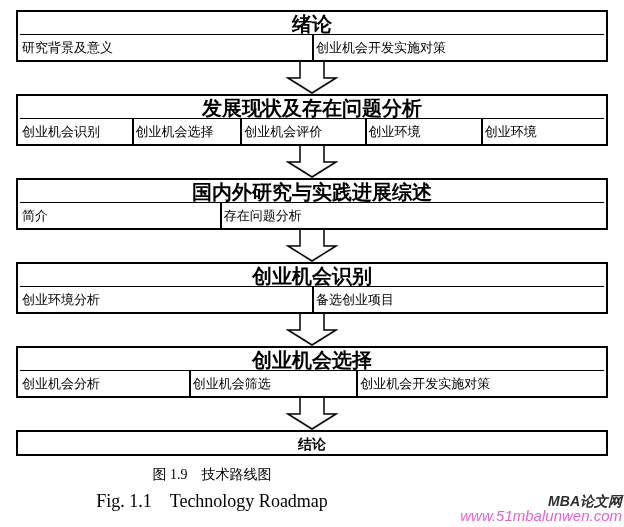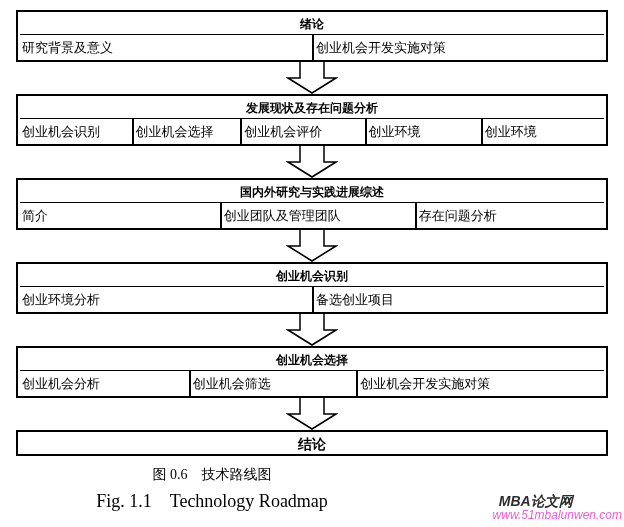--- a/index.html
+++ b/index.html
@@ -18,21 +18,21 @@
     top: 10px;
     width: 592px;
   }
   .flow-section {
     border: 2px solid #000;
     background: #fff;
   }
   .sec-header {
     text-align: center;
     font-weight: bold;
-    font-size: 12px;
+    font-size: 20px;
     line-height: 16px;
     padding: 4px 0 2px 0;
     color: #000;
   }
   .sec-row {
     display: flex;
     margin: 0 2px;
     border-top: 1px solid #000;
   }
   .cell {
@@ -71,32 +71,32 @@
     text-align: center;
     font-family: "Liberation Serif", "DejaVu Serif", serif;
     color: #000;
   }
   .cap-zh { font-size: 14px; line-height: 18px; }
   .cap-en { font-size: 18px; line-height: 18px; margin-top: 8px; }
   .watermark {
     position: absolute;
     right: 2px;
     top: 493px;
-    text-align: center;
+    text-align: right;
     font-style: italic;
   }
   .wm-name {
     font-size: 14px;
     font-weight: bold;
     line-height: 16px;
     color: #2d2d2d;
     font-family: "Liberation Sans", "DejaVu Sans", sans-serif;
   }
   .wm-url {
-    font-size: 12px;
+    font-size: 15px;
     line-height: 13px;
     color: #e85fd2;
     font-family: "Liberation Sans", "DejaVu Sans", sans-serif;
     padding-left: 43px;
   }
 </style>
 </head>
 <body>
 
 <div class="page">
@@ -130,21 +130,20 @@
     <div class="arrow-gap">
       <svg width="52" height="32" viewBox="0 0 52 32">
         <path d="M14,0 L14,16 L2,16 L26,31 L50,16 L38,16 L38,0" fill="#ffffff" stroke="#000000" stroke-width="1.5"></path>
       </svg>
     </div>
 
     <div class="flow-section">
       <div class="sec-header">国内外研究与实践进展综述</div>
       <div class="sec-row">
         <div class="cell" style="flex:0 0 34.2%">简介</div>
-        <div class="cell" style="flex:0 0 33.4%">创业团队及管理团队</div>
         <div class="cell" style="flex:1 1 32.4%">存在问题分析</div>
       </div>
     </div>
 
     <div class="arrow-gap">
       <svg width="52" height="32" viewBox="0 0 52 32">
         <path d="M14,0 L14,16 L2,16 L26,31 L50,16 L38,16 L38,0" fill="#ffffff" stroke="#000000" stroke-width="1.5"></path>
       </svg>
     </div>
 
@@ -175,21 +174,21 @@
       <svg width="52" height="32" viewBox="0 0 52 32">
         <path d="M14,0 L14,16 L2,16 L26,31 L50,16 L38,16 L38,0" fill="#ffffff" stroke="#000000" stroke-width="1.5"></path>
       </svg>
     </div>
 
     <div class="conclusion-box">结论</div>
 
   </div>
 
   <div class="captions">
-    <div class="cap-zh">图 0.6　技术路线图</div>
+    <div class="cap-zh">图 1.9　技术路线图</div>
     <div class="cap-en">Fig. 1.1　Technology Roadmap</div>
   </div>
 
   <div class="watermark">
     <div class="wm-name">MBA论文网</div>
     <div class="wm-url">www.51mbalunwen.com</div>
   </div>
 </div>
 
 </body></html>

